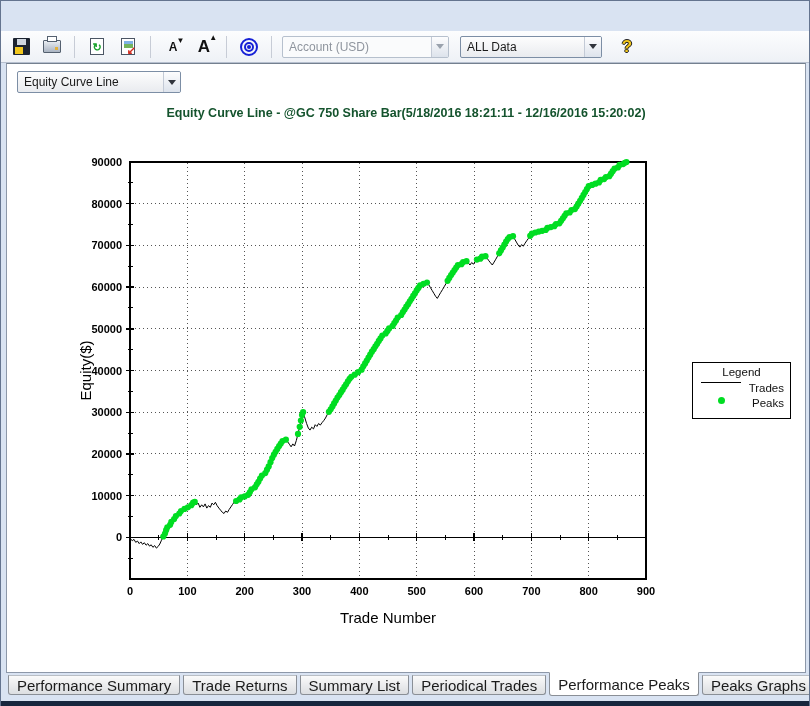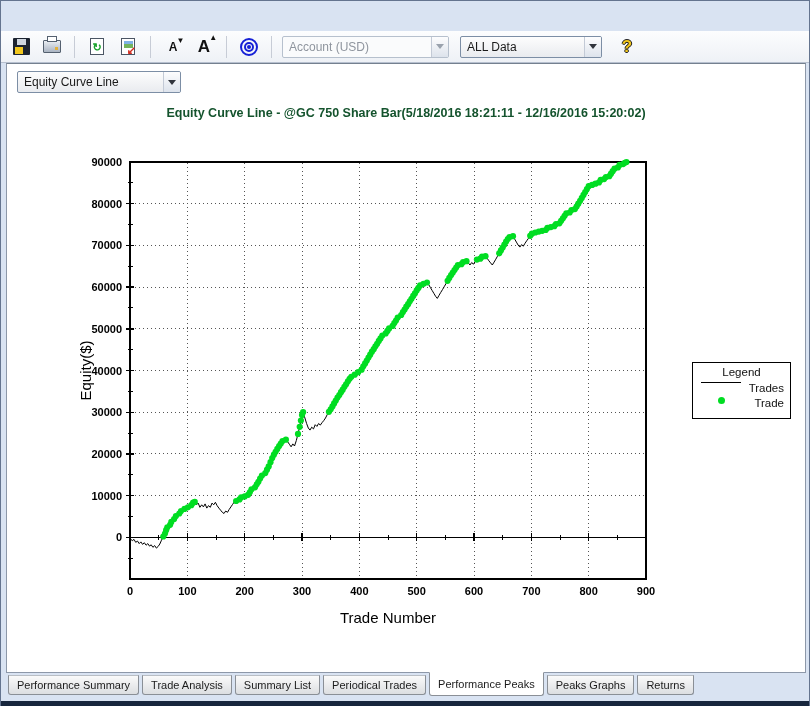--- a/index.html
+++ b/index.html
@@ -95,21 +95,21 @@
   .tabbar {
     position:absolute; left:5px; top:674px; right:5px; height:27px;
     display:flex; align-items:flex-start; padding-left:2px;
   }
   .tab {
     height:20px; padding:0 8px; margin-right:3px;
     display:flex; align-items:center;
     border:1px solid #8a8f96; border-top:1px solid #b9bec4;
     border-radius:0 0 3px 3px;
     background:linear-gradient(#fafafa,#dcdee1);
-    font-size:11px; color:#1b1b1b; white-space:nowrap;
+    font-size:15px; color:#1b1b1b; white-space:nowrap;
   }
   .tab.active {
     background:#ffffff; height:24px; margin-top:-3px; border-top:1px solid #ffffff;
     z-index:2; position:relative;
   }
   .bottom-edge { position:absolute; left:0; bottom:0; width:100%; height:5px; background:#17263d; }
   svg text { font-family:"Liberation Sans", sans-serif; }
 </style>
 </head>
 <body>
@@ -426,28 +426,28 @@
       <div class="legend-row">
         <span class="sample">
             <span class="sample-line" id="swatch-line" style="border-top-color: rgb(0, 0, 0);"></span>
           </span>
         <span class="lbl">Trades</span>
       </div>
       <div class="legend-row">
         <span class="sample">
             <span class="sample-dot" id="swatch-dot" style="background: rgb(0, 221, 34);"></span>
           </span>
-        <span class="lbl">Trade</span>
+        <span class="lbl">Peaks</span>
       </div>
     </div>
   </div>
 
   <div class="tabbar" id="tabbar">
       <div class="tab">Performance Summary</div>
-      <div class="tab">Trade Analysis</div>
+      <div class="tab">Trade Returns</div>
       <div class="tab">Summary List</div>
       <div class="tab">Periodical Trades</div>
       <div class="tab active">Performance Peaks</div>
       <div class="tab">Peaks Graphs</div>
       <div class="tab">Returns</div>
     </div>
   <div class="bottom-edge"></div>
 </div>
 
 </body></html>

